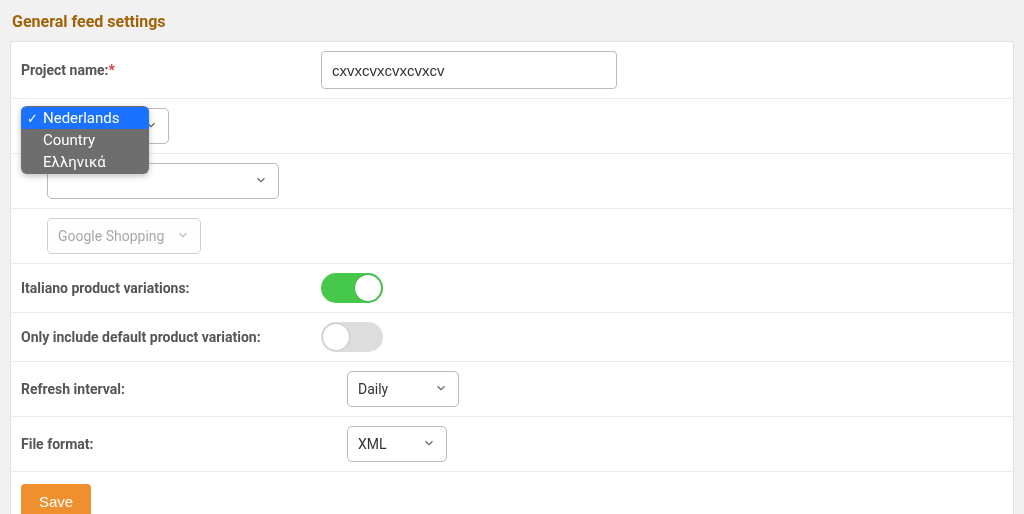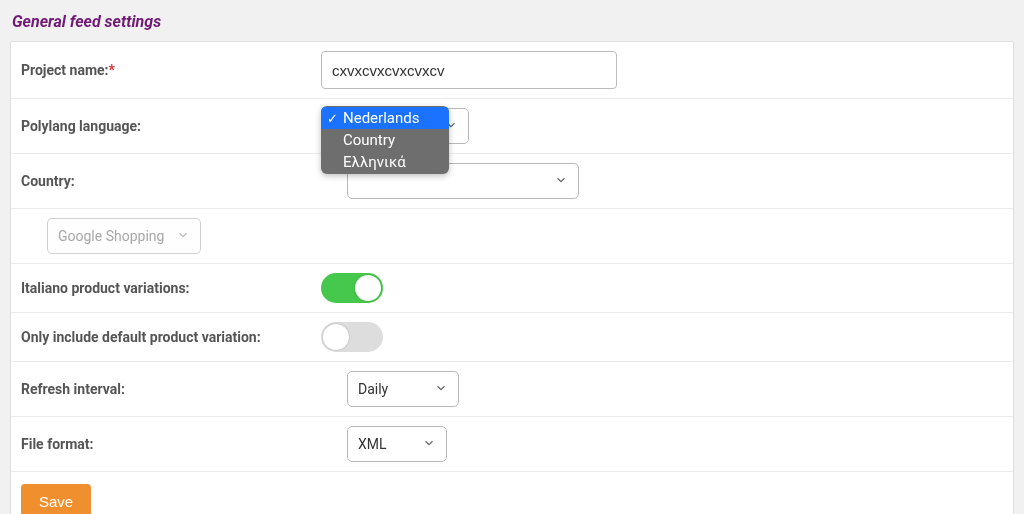--- a/index.html
+++ b/index.html
@@ -10,22 +10,21 @@
     font-size: 14px;
     color: #444;
     background: #f1f1f1;
     width: 1024px;
   }
   .page {
     padding: 10px 10px 18px 10px;
   }
   .section-title {
     font-weight: 700;
-    font-style: italic;
-    color: #701a75;
+    color: #a16207;
     font-size: 16px;
     padding: 2px 2px 10px 2px;
   }
   .panel {
     background: #fff;
     border: 1px solid #e0e0e0;
     border-radius: 2px;
   }
   .row {
     display: flex;
@@ -179,21 +178,20 @@
     <div class="row">
       <div class="label">
         <span>Project name:</span><span class="req">*</span>
       </div>
       <div class="controls">
         <input type="text" value="cxvxcvxcvxcvxcv" style="">
       </div>
     </div>
 
     <div class="row">
-      <div class="label">Polylang language:</div>
       <div class="controls">
         <div class="select select-behind">
           <span></span>
           <span class="chev">
             <svg class="chev-svg" viewBox="0 0 24 24" fill="none" stroke="currentColor" stroke-width="2">
                 <polyline points="6 9 12 15 18 9"></polyline>
               </svg>
           </span>
         </div>
         <div class="dropdown">
@@ -205,21 +203,20 @@
             <span>Country</span>
           </div>
           <div class="opt">
             <span>Ελληνικά</span>
           </div>
         </div>
       </div>
     </div>
 
     <div class="row">
-      <div class="label">Country:</div>
       <div class="controls">
         <div class="select sel-wide">
           <span></span>
           <span class="chev">
             <svg class="chev-svg" viewBox="0 0 24 24" fill="none" stroke="currentColor" stroke-width="2">
                 <polyline points="6 9 12 15 18 9"></polyline>
               </svg>
           </span>
         </div>
       </div>

